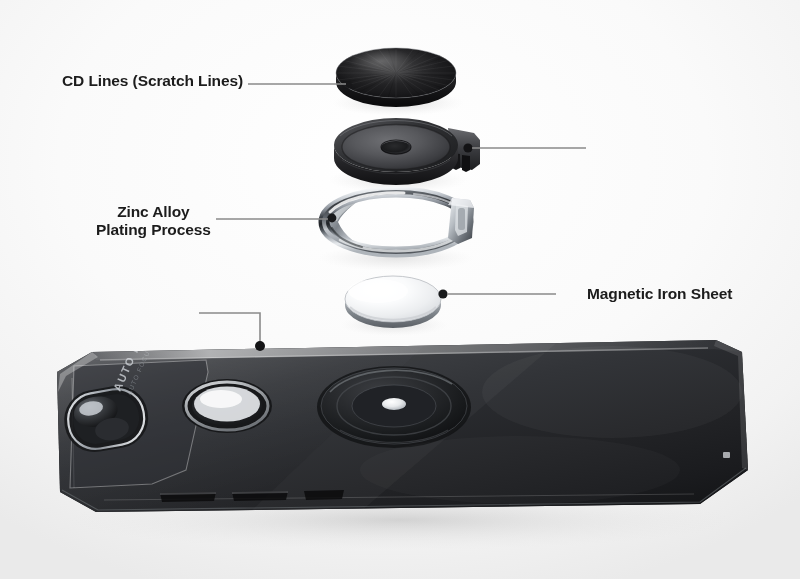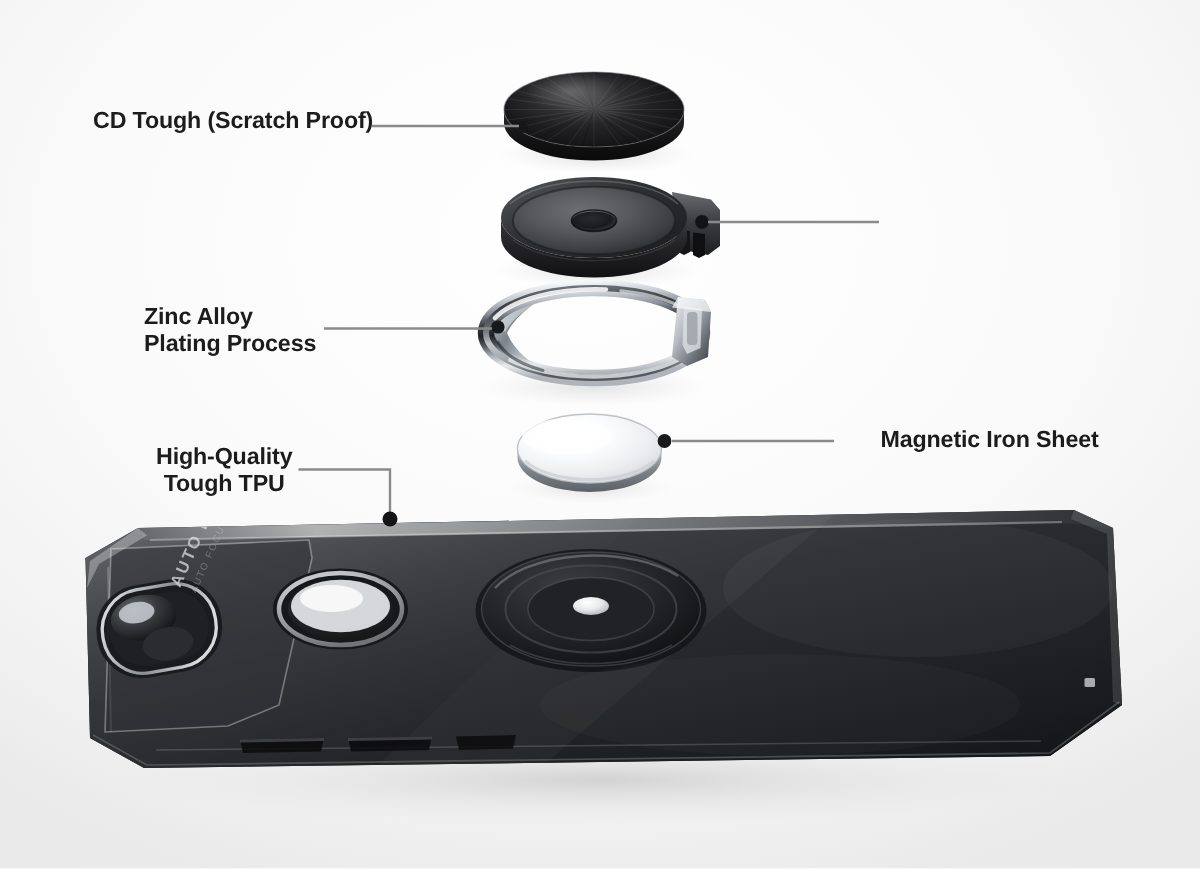--- a/index.html
+++ b/index.html
@@ -426,24 +426,22 @@
       <line x1="448" y1="294" x2="556" y2="294"></line>
       <polyline points="199,313 260,313 260,344"></polyline>
     </g>
 
     <g>
       <circle cx="260" cy="346" r="5" fill="#141416"></circle>
     </g>
 
   </svg>
 
-  <div class="label left-align" style="left:62px; top:72px;">CD Tough (Scratch Proof)</div>
-
-
-  <div class="label left-align" style="left:96px; top:203px; text-align:left;">Zinc Alloy
+  <div class="label left-align" style="left:62px; top:72px;">CD Lines (Scratch Lines)</div>
+
+
+  <div class="label left-align" style="left:96px; top:203px; text-align:center;">Zinc Alloy
 Plating Process</div>
 
   <div class="label left-align" style="left:587px; top:285px;text-align:center;">Magnetic Iron Sheet</div>
 
-  <div class="label left-align" style="left:104px; top:296px; text-align:center;">High-Quality
-Tough TPU</div>
 
 </div>
 
 </body></html>

